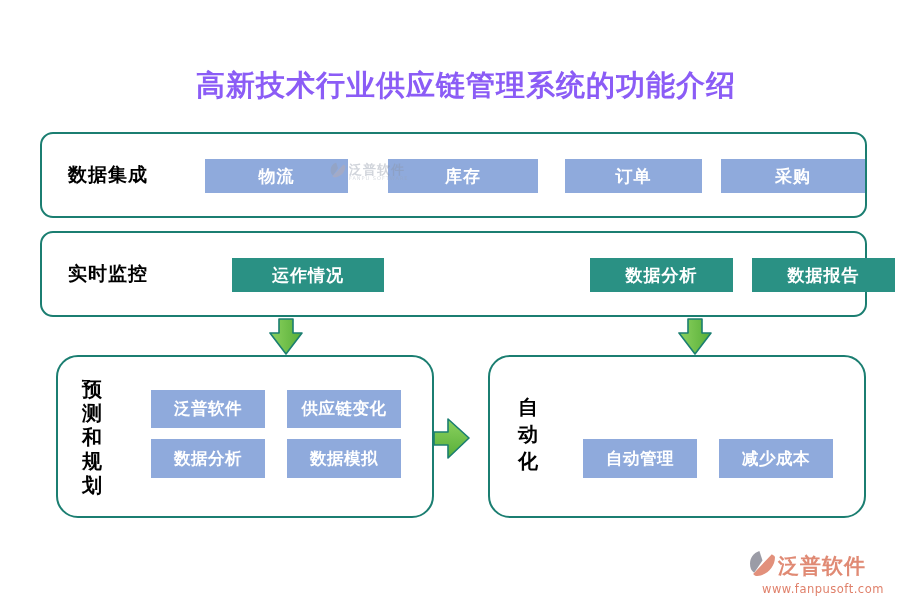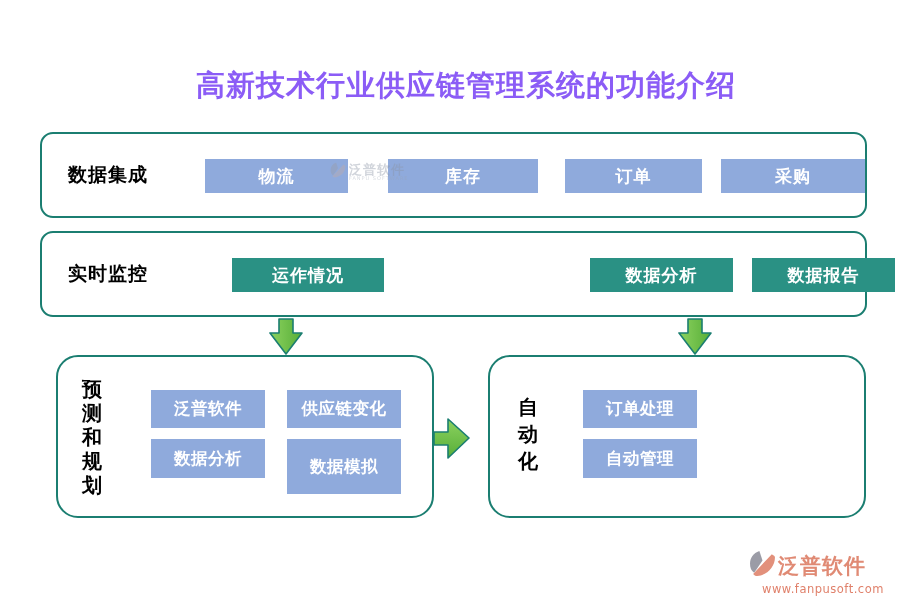--- a/index.html
+++ b/index.html
@@ -58,21 +58,21 @@
   }
   #group1 .v-label{left:22px;top:20px;}
   #group2 .v-label{left:26px;top:37px;line-height:1.35;}
   .g-chip{
     position:absolute;height:38px;display:flex;align-items:center;justify-content:center;
     background:#8FAADC;color:#fff;font-weight:bold;font-size:16.5px;letter-spacing:0.5px;white-space:nowrap;
   }
   .gc-00{left:93px;top:33px;width:114px;}
   .gc-01{left:229px;top:33px;width:114px;}
   .gc-10{left:93px;top:82px;width:114px;height:39px;}
-  .gc-11{left:229px;top:82px;width:114px;height:55px;}
+  .gc-11{left:229px;top:82px;width:114px;height:39px;}
   .logo{position:absolute;left:749px;top:550px;width:148px;}
   .logo-top{display:flex;align-items:center;gap:2px;}
   .logo-name{font-size:21px;font-weight:bold;color:#E08A74;letter-spacing:1px;white-space:nowrap;}
   .logo-url{font-size:11.5px;color:#E0816B;letter-spacing:0.5px;text-align:center;margin-top:1px;}
 </style>
 </head>
 <body>
 
 <div id="stage">
 
@@ -143,22 +143,22 @@
         <stop offset="0" stop-color="#8CD25F"></stop>
             <stop offset="1" stop-color="#57AE38"></stop>
       </linearGradient>
         </defs>
       <polygon points="1,14 15,14 15,1 36,20 15,40 15,27 1,27" fill="url(#rg1)" stroke="#1B7E71" stroke-width="1.6" stroke-linejoin="round"></polygon>
     </svg>
   </div>
 
   <section class="group" id="group2">
     <div class="v-label">自动化</div>
-    <div class="g-chip gc-00">订单处理</div>
     <div class="g-chip gc-10">自动管理</div>
+    <div class="g-chip gc-11">减少成本</div>
   </section>
 
   <div class="logo">
     <div class="logo-top">
       <span>
         <svg width="27" height="27" viewBox="0 0 26 26">
           <path d="M10 1 C4 3 1 8 1 13 C1 17 2 20 5 22 L13 10 Z" fill="#9B9CA6"></path>
           <path d="M25 7 C25 16 18 24 8 25 C6 25 5 24 4 23 L22 4 C23 5 25 5.5 25 7 Z" fill="#E2907B"></path>
         </svg>
       </span>

